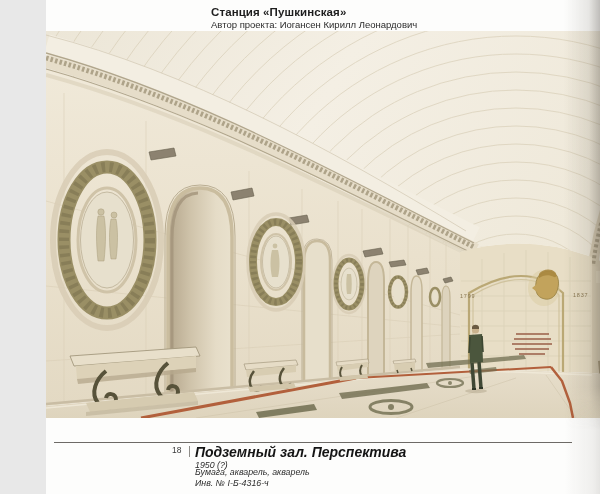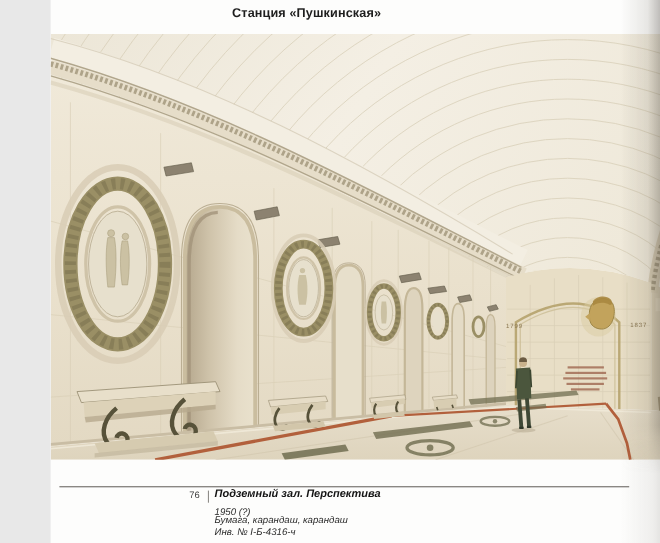--- a/index.html
+++ b/index.html
@@ -19,30 +19,31 @@
             mask-image:linear-gradient(to bottom,#000 90%,transparent 100%);}
   .gutter-bottom{position:absolute;left:518px;top:398px;width:82px;height:96px;pointer-events:none;
     background:linear-gradient(to right,rgba(120,115,108,0) 0%,rgba(120,115,108,.10) 35%,rgba(108,104,98,.30) 62%,
       rgba(100,97,92,.48) 82%,rgba(138,135,131,.40) 100%);
     -webkit-mask-image:linear-gradient(to bottom,transparent 0%,#000 30%);
             mask-image:linear-gradient(to bottom,transparent 0%,#000 30%);}
   
   .cap-rule{position:absolute;left:8px;top:442px;width:518px;height:1px;background:#53504b;opacity:.85;}
   .cap-number{position:absolute;left:126px;top:445px;font-size:8.5px;color:#3a3a3a;}
   .cap-sep{position:absolute;left:143px;top:446px;width:1px;height:11px;background:#8f8d89;}
-  .cap-title{position:absolute;left:149px;top:444px;font-size:10px;font-weight:bold;font-style:italic;color:#141414;}
+  .cap-title{position:absolute;left:149px;top:444px;font-size:14px;font-weight:bold;font-style:italic;color:#141414;}
   .cap-line{position:absolute;left:149px;font-size:8.8px;font-style:italic;color:#2d2d2d;}
   .cap-year{top:460px;} .cap-medium{top:467px;} .cap-inv{top:478px;}
 </style>
 </head>
 <body>
 
 <div id="page">
 
   <div class="hdr-title">Станция «Пушкинская»</div>
+  <div class="hdr-author">Автор проекта: Иогансен Кирилл Леонардович</div>
 
   <div id="art">
   <svg width="600" height="387" viewBox="0 0 600 387">
     <defs>
       <clipPath id="vaultClip">
         <path d="M0,0 H600 V252 L546,226 Q480,202 414,221 C290,156 150,80 0,38 Z"></path>
       </clipPath>
       <linearGradient id="vaultG" x1="0" y1="0" x2="1" y2="0.25">
         <stop offset="0" stop-color="#ece6d7"></stop>
             <stop offset="0.5" stop-color="#f4efe4"></stop>
@@ -300,20 +301,20 @@
       <path d="M426,332 L428,358 M433,331 L435,357" stroke="#3f4835" stroke-width="3.5"></path>
       <path d="M426,358 L430,358 M433,357 L437,357" stroke="#2f3628" stroke-width="2"></path>
     </g>
   </svg>
   </div>
 
   <div class="gutter-main"></div>
   <div class="gutter-bottom"></div>
 
   <div class="cap-rule"></div>
-  <div class="cap-number">76</div>
+  <div class="cap-number">18</div>
   <div class="cap-sep"></div>
   <div class="cap-title">Подземный зал. Перспектива</div>
   <div class="cap-line cap-year">1950 (?)</div>
-  <div class="cap-line cap-medium">Бумага, карандаш, карандаш</div>
+  <div class="cap-line cap-medium">Бумага, акварель, акварель</div>
   <div class="cap-line cap-inv">Инв. № I-Б-4316-ч</div>
 
 </div>
 
 </body></html>

